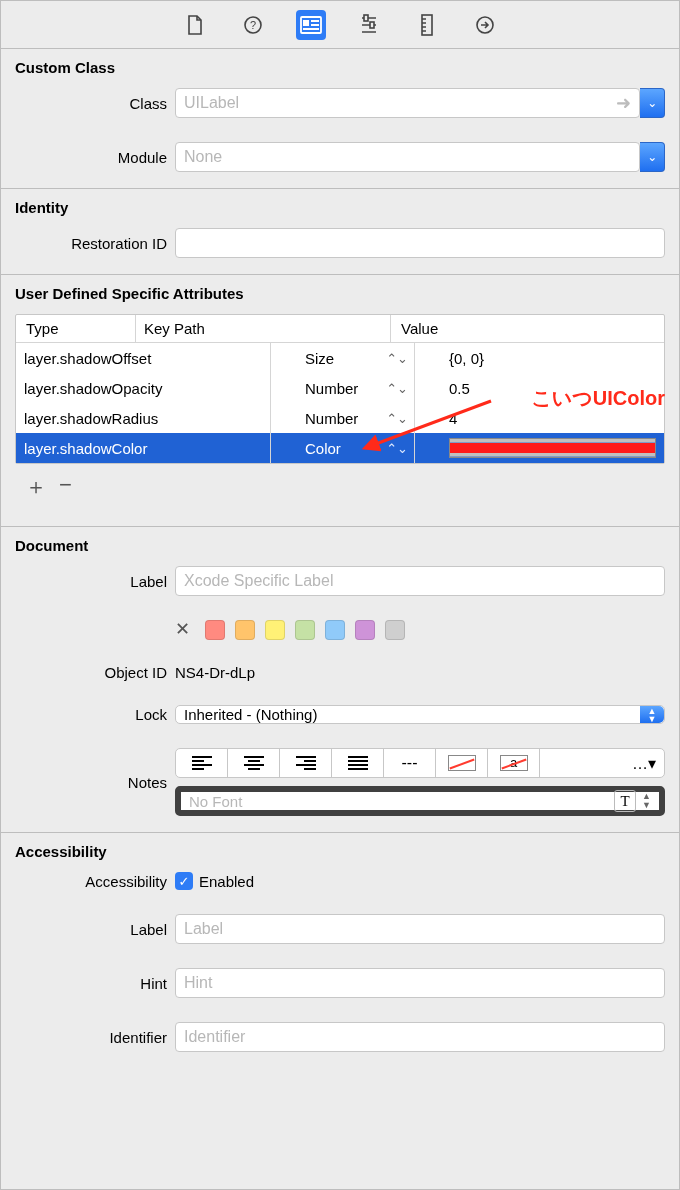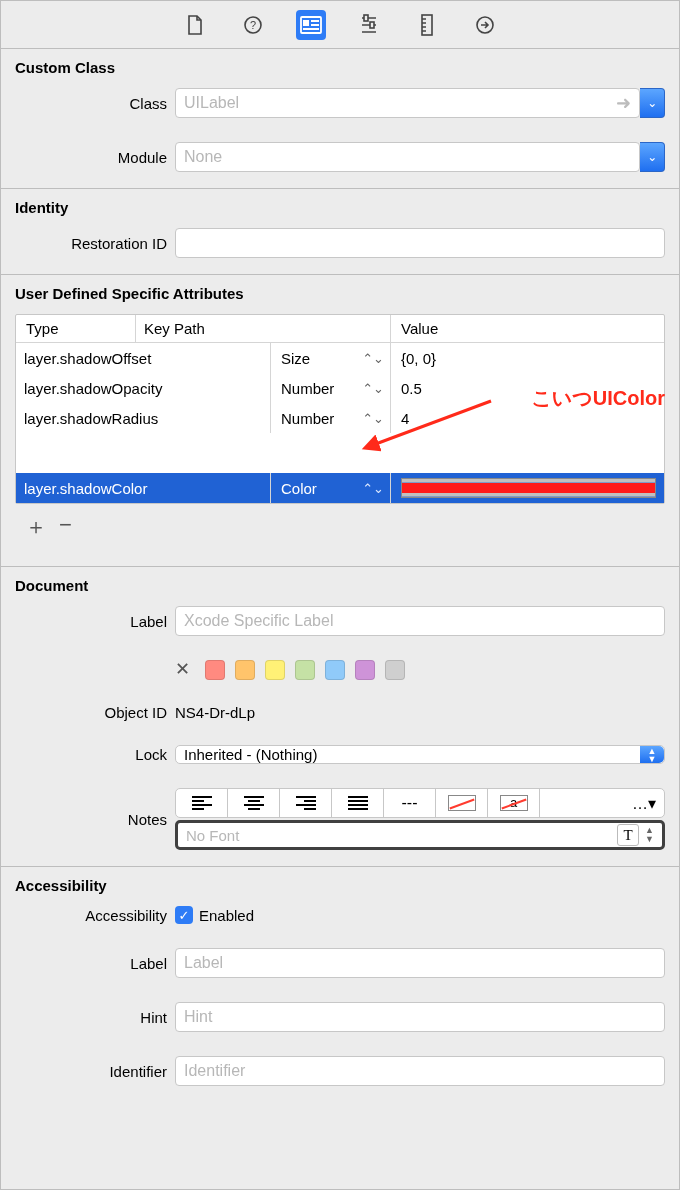--- a/index.html
+++ b/index.html
@@ -95,22 +95,22 @@
   .udra-head, .udra-row {
     display:flex;
     align-items:center;
     font-size:15px;
   }
   .udra-head { height:28px; color:#000; border-bottom:1px solid #d5d5d5;}
   .udra-head .c { font-weight:400; }
   .c.kp { flex:0 0 255px; padding-left:8px; border-right:1px solid #d5d5d5; height:100%; display:flex;align-items:center;}
   .c.tp { flex:0 0 120px; padding-left:10px; border-right:1px solid #d5d5d5; height:100%; display:flex;align-items:center; gap:6px;}
   .c.vl { flex:1; padding-left:10px; display:flex;align-items:center;}
-  .udra-row { height:30px; }
-  .udra-row.sel { background:#2062d4; color:#fff;margin-top:40px; }
+  .udra-row { height:30px;gap:24px; }
+  .udra-row.sel { background:#2062d4; color:#fff; }
   .stepper { font-size:13px; color:#666; margin-left:auto; padding-right:6px;}
   .udra-row.sel .stepper { color:#dce8ff; }
   .color-well {
     height:20px; flex:1; margin-right:8px;
     border:1px solid #888;
     background:linear-gradient(#c0c0c0,#c0c0c0) top/100% 20% no-repeat,
                linear-gradient(#c0c0c0,#c0c0c0) bottom/100% 20% no-repeat,
                linear-gradient(#ff1a1a,#ff1a1a) center/100% 60% no-repeat;
   }
   .udra-foot {
@@ -149,22 +149,22 @@
   }
   .notes-bar .cell{
     flex:0 0 52px; display:flex;align-items:center;justify-content:center;
     border-right:1px solid #c7c7c7; font-size:16px;
   }
   .notes-bar .cell:last-child{border-right:none;flex:1;justify-content:flex-end;padding-right:8px;}
   .notes-bar .strike { position:relative; width:28px;height:16px;border:1px solid #888;}
   .notes-bar .strike::after{content:"";position:absolute;left:0;right:0;top:50%;border-top:2px solid #ff3b2f;transform:rotate(-20deg);}
   .notes-bar .strike.a::before{content:"a";position:absolute;left:50%;top:50%;transform:translate(-50%,-55%);font-size:13px;}
   .notes-font {
-    display:flex; border:3px solid #404040; border-radius:5px; background:#fff;
-    height:30px; margin-top:2px; align-items:center; padding:0 8px; gap:6px;
+    display:flex; border:6px solid #404040; border-radius:5px; background:#fff;
+    height:30px; margin-top:8px; align-items:center; padding:0 8px; gap:6px;
   }
   .notes-font .ticon { margin-left:auto; width:22px;height:22px;border:1px solid #bbb;border-radius:3px; display:flex;align-items:center;justify-content:center;font-family:serif;}
   .mini-stepper { display:flex;flex-direction:column;font-size:9px;color:#666;line-height:9px;}
 
   .checkbox {
     width:18px;height:18px;border-radius:4px;background:#2e7cf6;display:inline-flex;align-items:center;justify-content:center;color:#fff;font-size:13px; margin-right:6px;
   }
 
   .panel-rel { position:relative; }
 </style>

